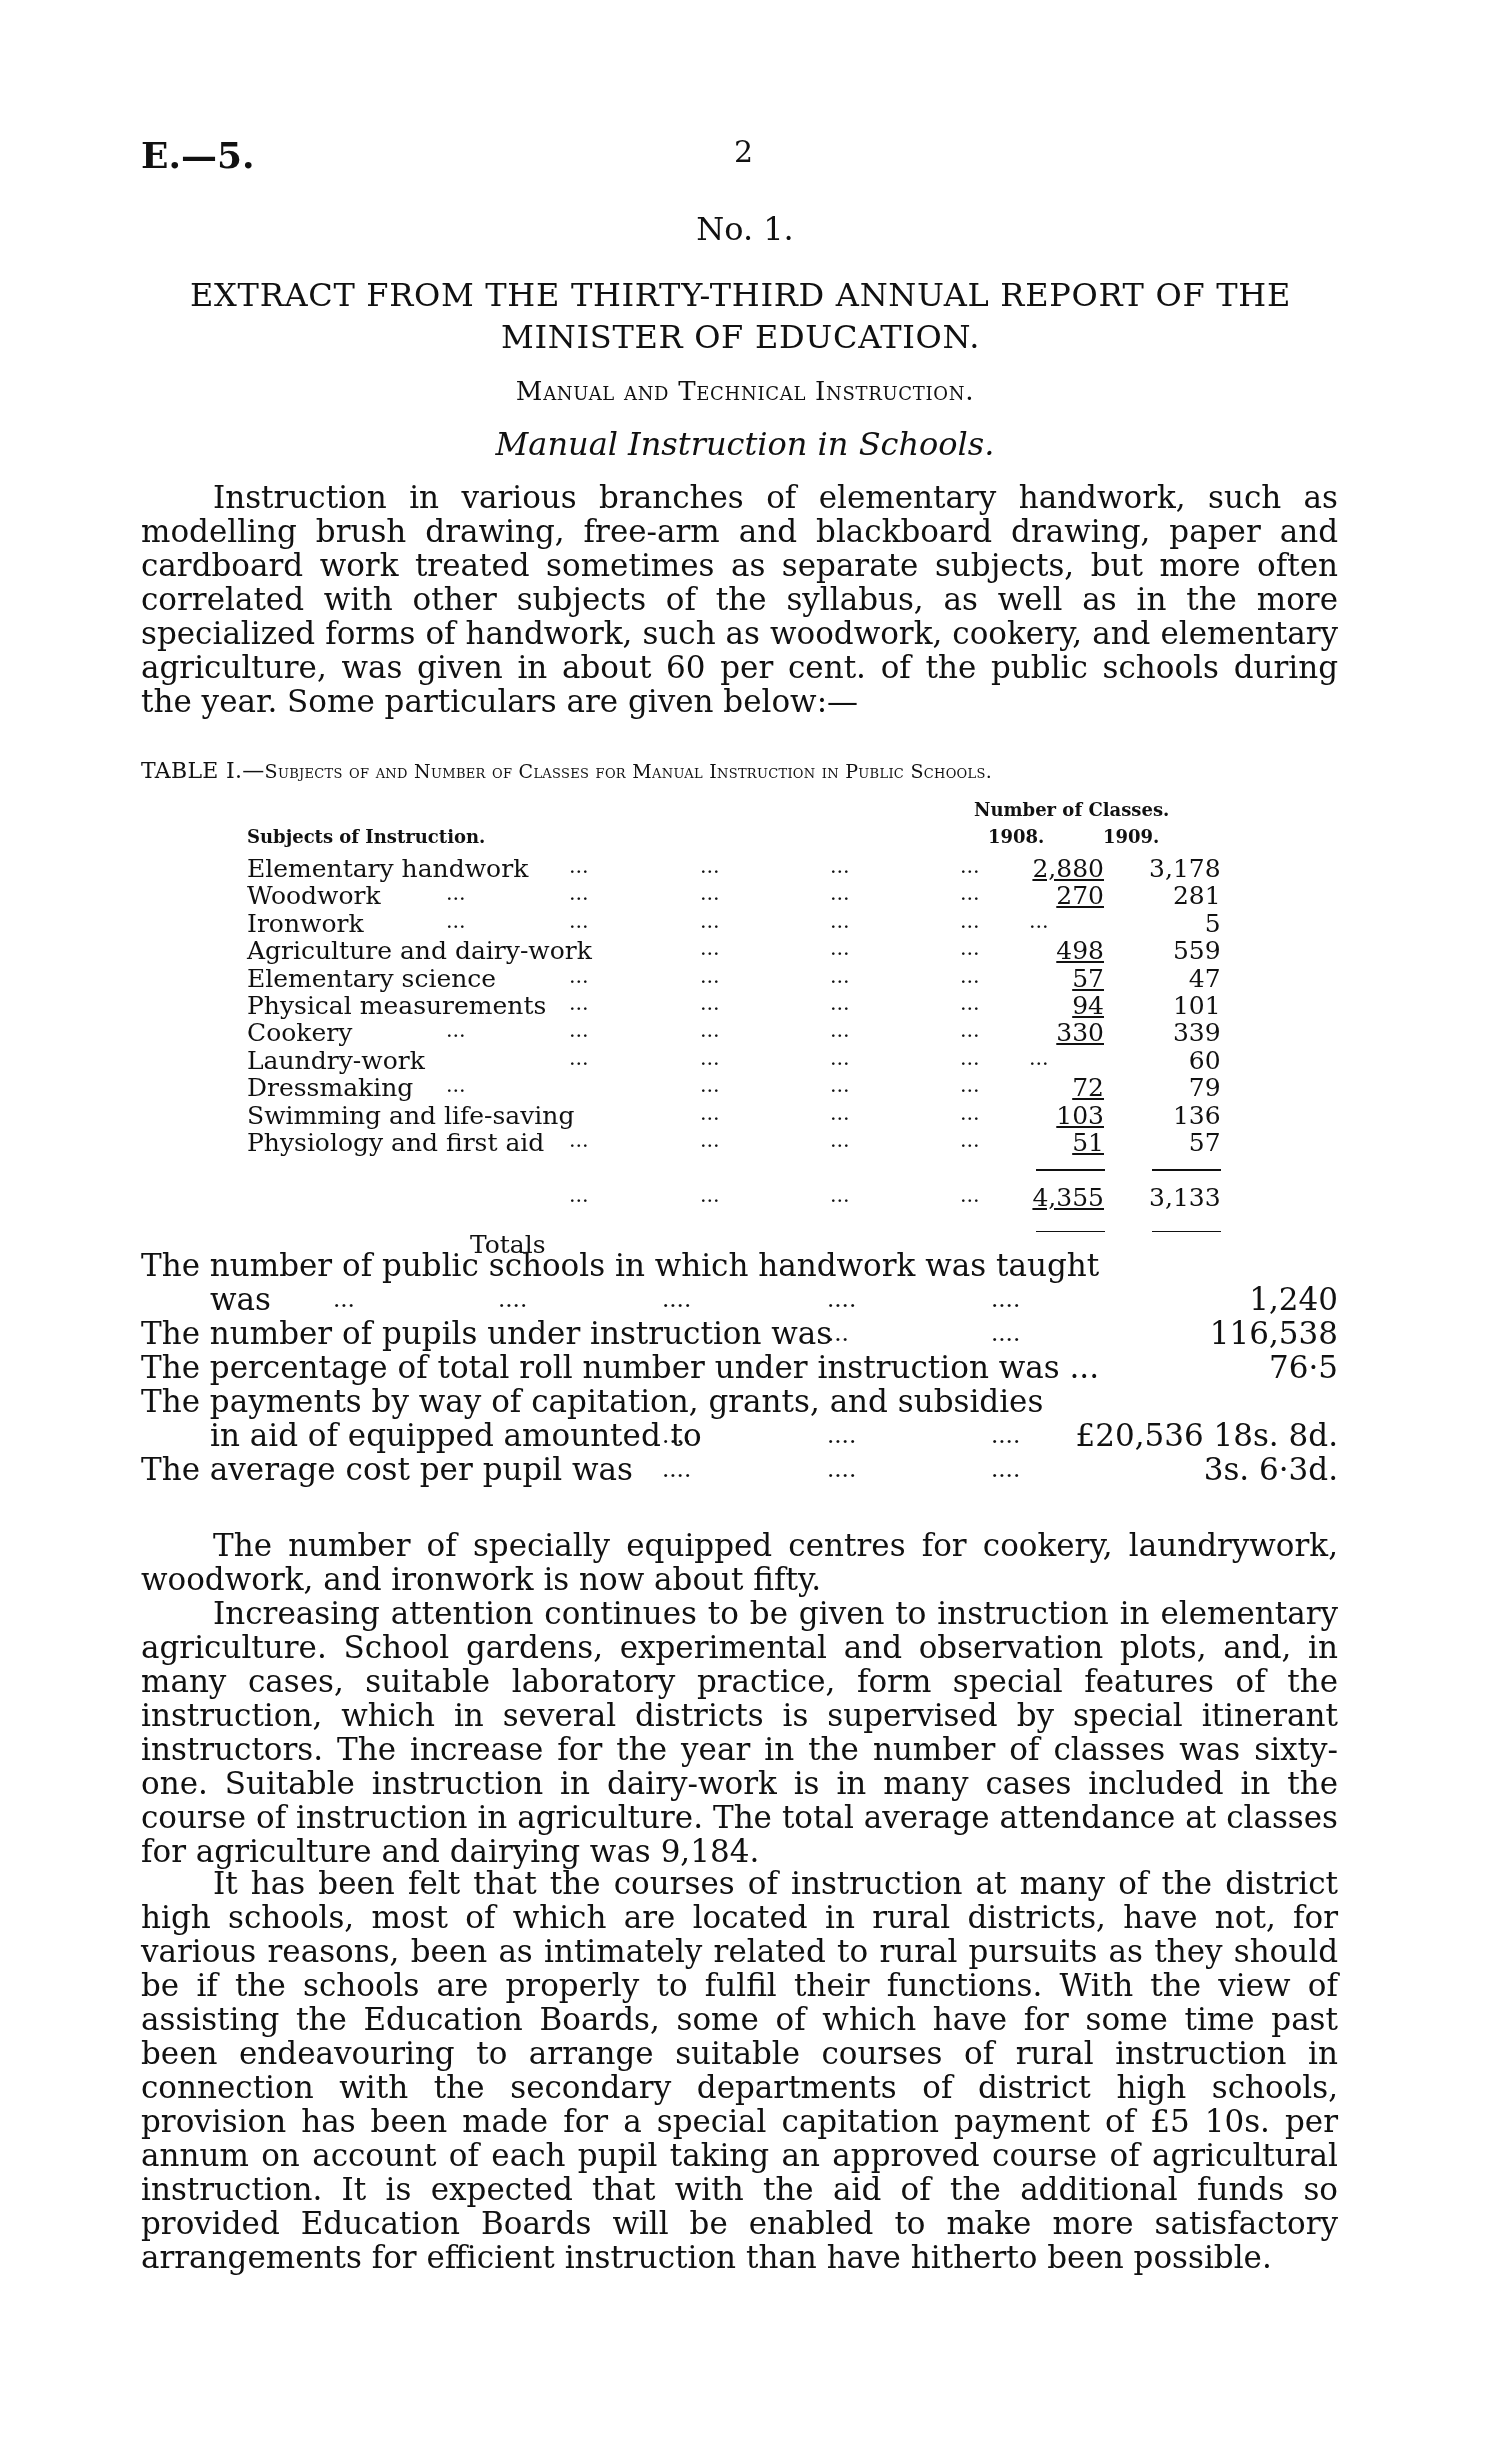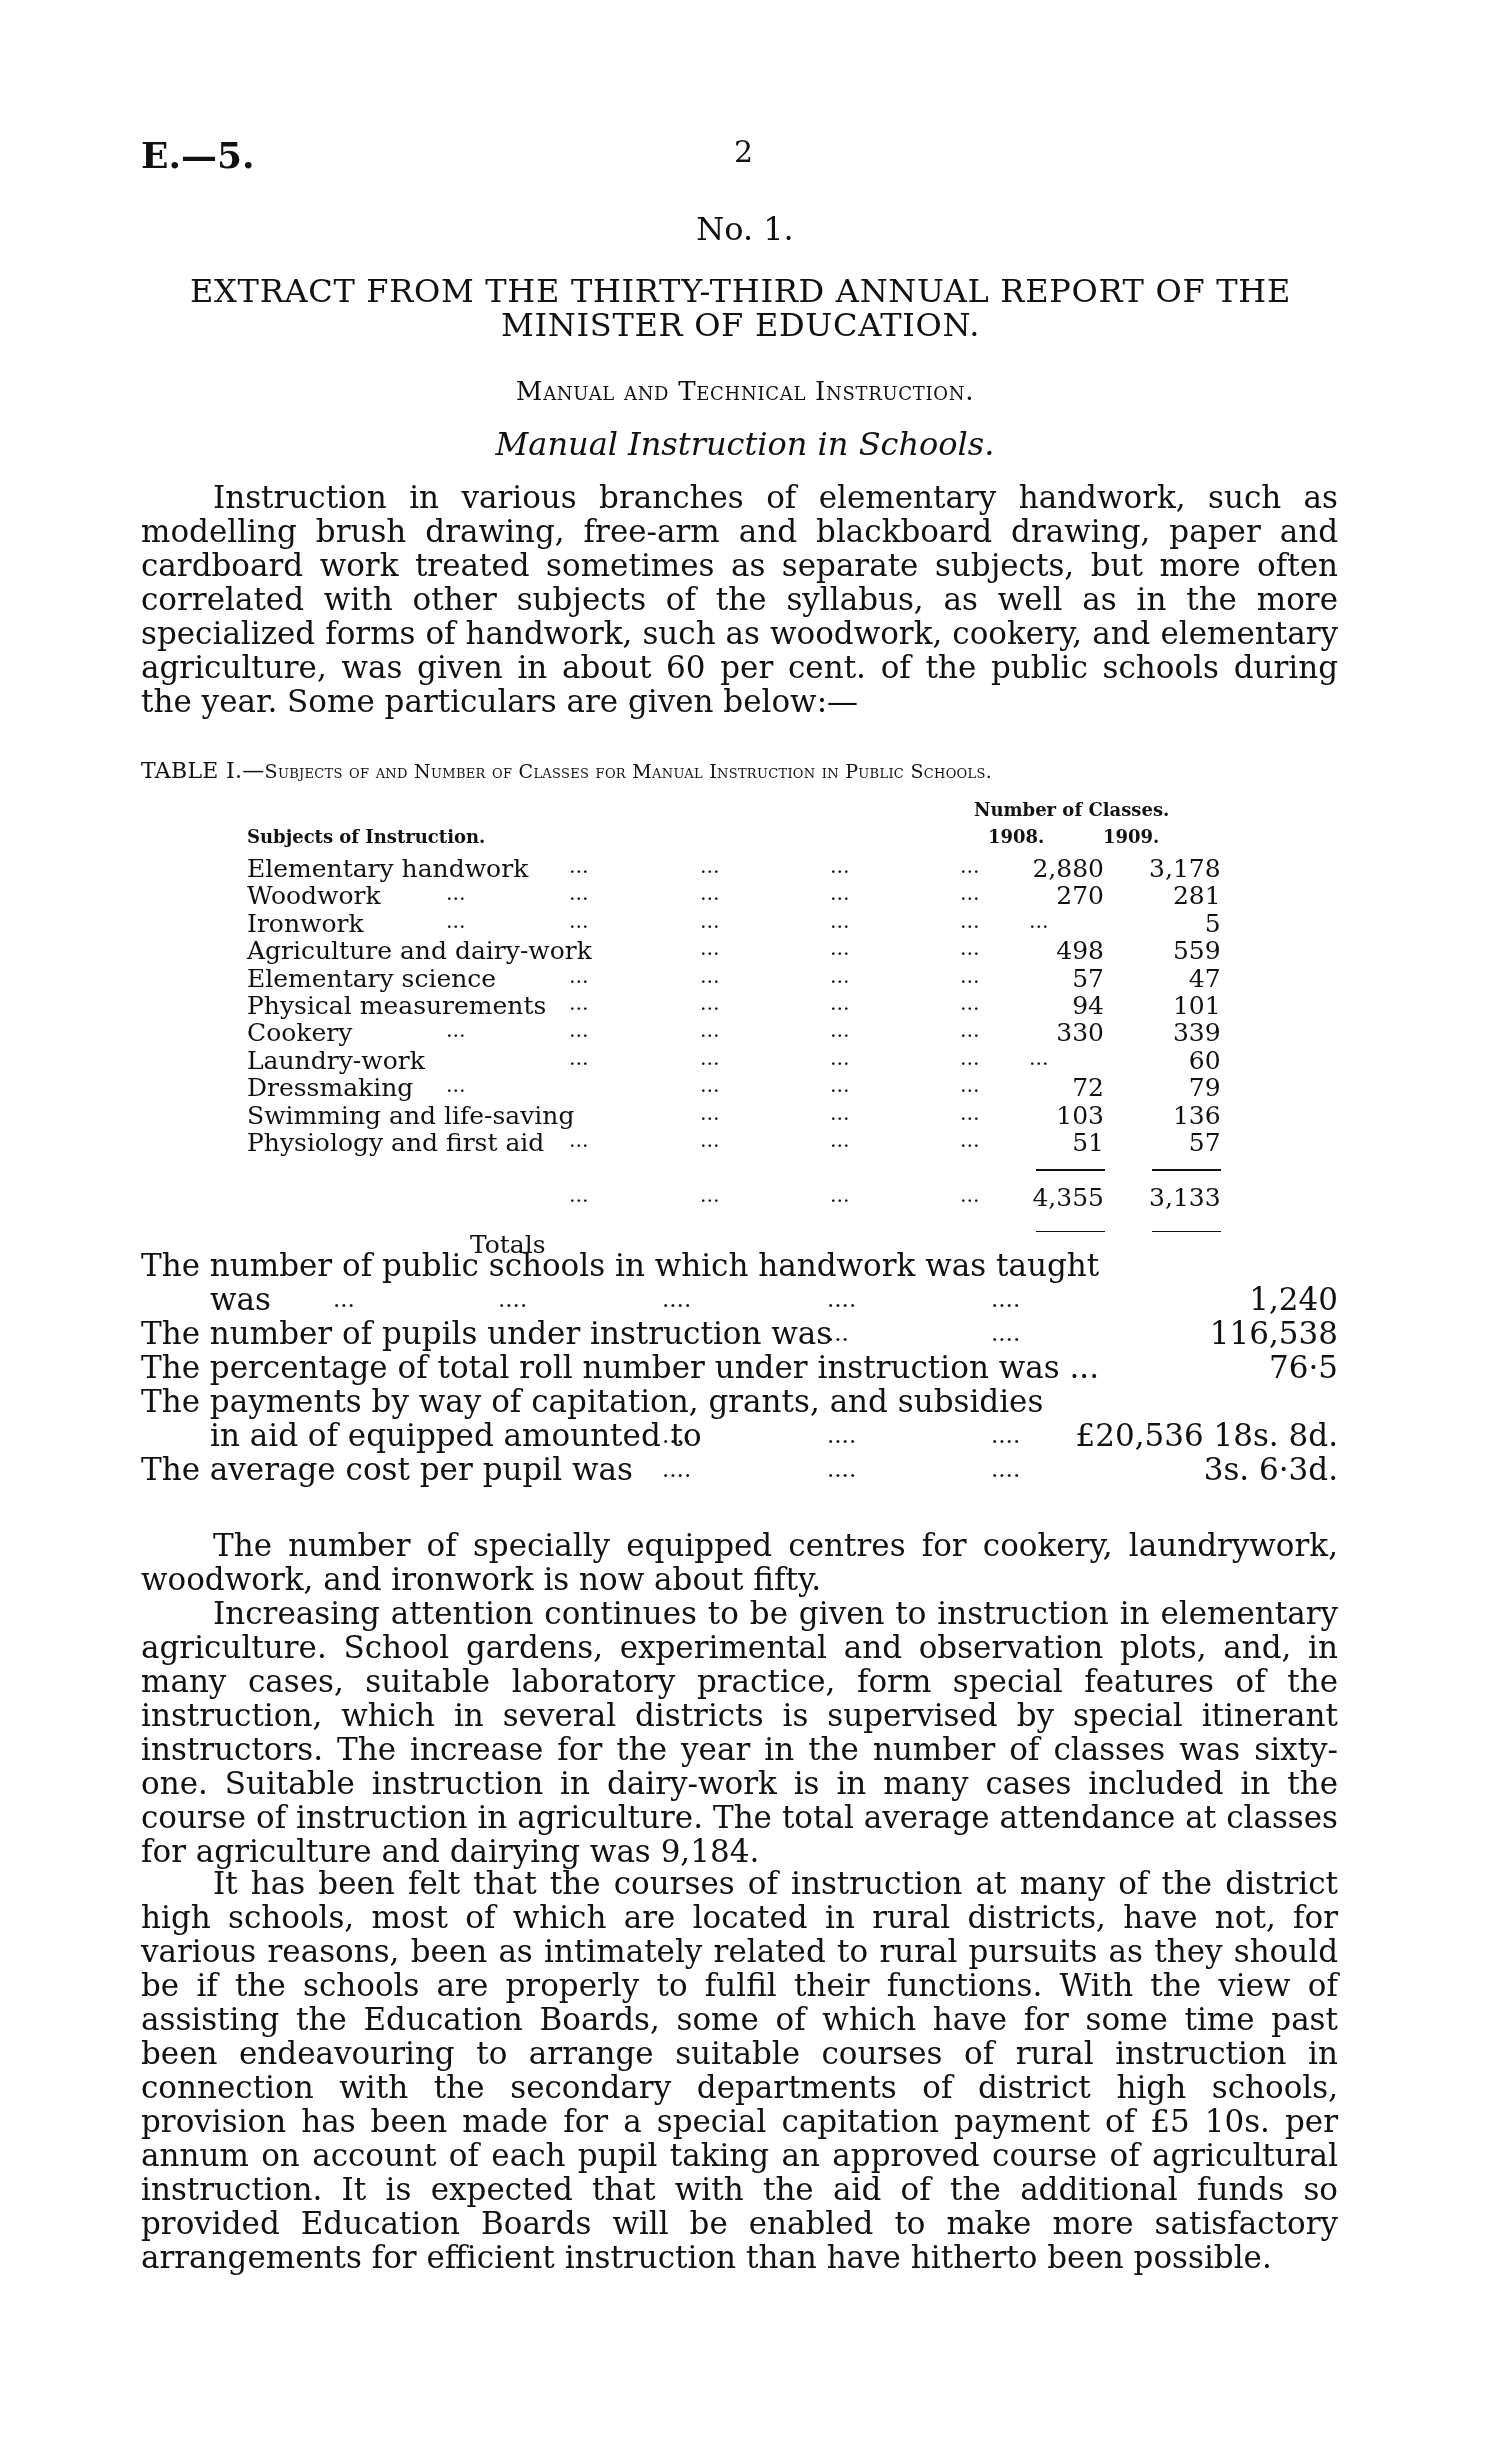--- a/index.html
+++ b/index.html
@@ -6,40 +6,40 @@
   body {
     width: 1490px; height: 2462px; position: relative; overflow: hidden;
     font-family: "DejaVu Serif", "Liberation Serif", serif;
     color: #111111;
   }
   .page { position: absolute; left: 0; top: 0; width: 1490px; height: 2462px; }
   .abs { position: absolute; }
   .hdr-left { left: 141px; top: 134px; font-size: 36px; font-weight: bold; }
   .hdr-center { left: 734px; top: 134px; font-size: 30px; }
   .no { left: 0; width: 1490px; top: 210px; text-align: center; font-size: 32px; }
-  .title { left: 130px; width: 1221px; top: 274px; text-align: center; font-size: 32px; line-height: 34px; letter-spacing: 0.7px; }
+  .title { left: 130px; width: 1221px; top: 274px; text-align: center; font-size: 32px; line-height: 42px; letter-spacing: 0.7px; }
   .subhead { left: 0; width: 1490px; top: 376px; text-align: center; font-size: 26px; font-variant: small-caps; letter-spacing: 0.7px; }
   .italic-head { left: 0; width: 1490px; top: 425px; text-align: center; font-size: 32px; font-style: italic; }
   .para {
     position: absolute; left: 141px; width: 1197px;
     font-size: 31px; line-height: 34px; text-align: justify;
   }
   .para .indent { display: inline-block; width: 72px; }
   .p1 { top: 480px; }
   .table-caption { left: 141px; top: 758px; font-size: 22px; letter-spacing: 0.3px; }
   .table-caption .sc { font-variant: small-caps; font-size: 19px; }
   .tbl { left: 247px; top: 799px; width: 1001px; font-size: 25px; }
   .tbl-hdr-group { position: absolute; left: 727px; top: 0; font-size: 18px; font-weight: bold; }
   .tbl-hdr-subj { position: absolute; left: 0; top: 27.4px; font-size: 18px; font-weight: bold; }
   .tbl-hdr-y1 { position: absolute; left: 741px; top: 27.4px; font-size: 18px; font-weight: bold; }
   .tbl-hdr-y2 { position: absolute; left: 856px; top: 27.4px; font-size: 18px; font-weight: bold; }
   .row { position: absolute; left: 0; width: 1001px; height: 27.4px; }
   .row .subj { position: absolute; left: 0; top: 0; white-space: nowrap; }
   .row .dots { position: absolute; top: 0; font-size: 20.6px; }
-  .row .v1 { position: absolute; right: 144px; top: 0; text-align: center; }
+  .row .v1 { position: absolute; right: 144px; top: 0; text-align: center; text-decoration: underline; }
   .row .v2 { position: absolute; right: 27.4px; top: 0; text-align: center; }
   .rule { position: absolute; height: 2.1px; background: #111; }
   .totals-label { position: absolute; left: 223px; margin-top: 47px; }
   .stats { left: 141px; width: 1197px; top: 1248px; font-size: 31px; line-height: 34px; }
   .stat { position: relative; height: 34px; }
   .stat .label { position: absolute; left: 0; top: 0; white-space: nowrap; }
   .stat .label.ind { left: 69px; }
   .stat .value { position: absolute; right: 0; top: 0; white-space: nowrap; }
   .stat .ldots { position: absolute; top: 0; font-size: 23px; }
   .p2 { top: 1528px; }

